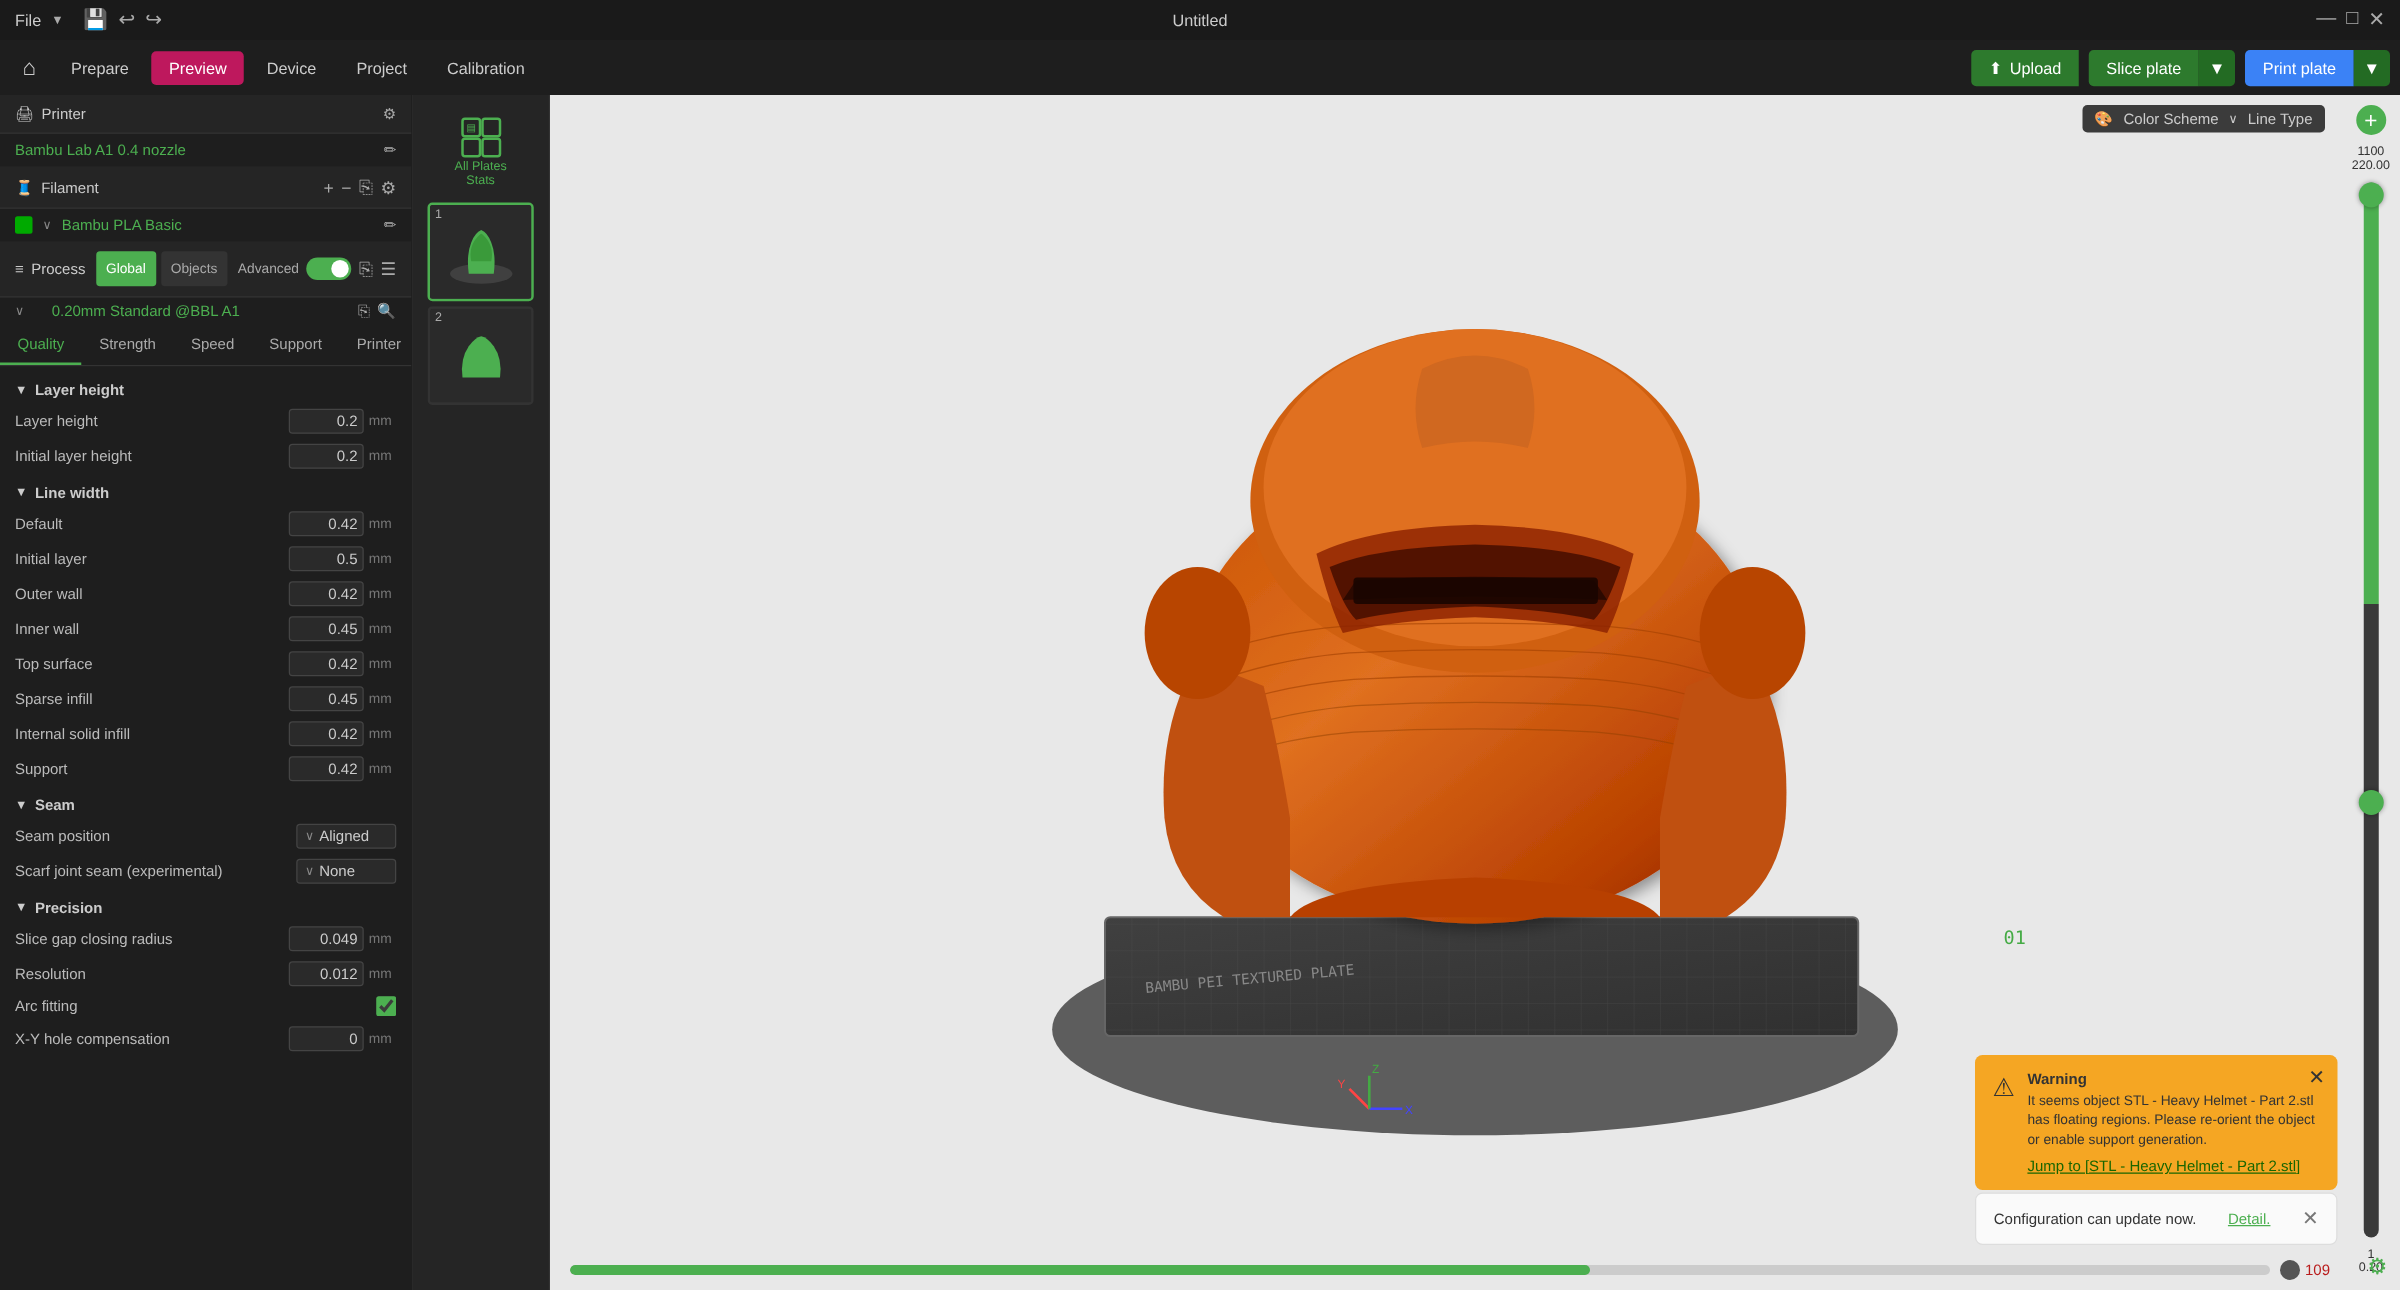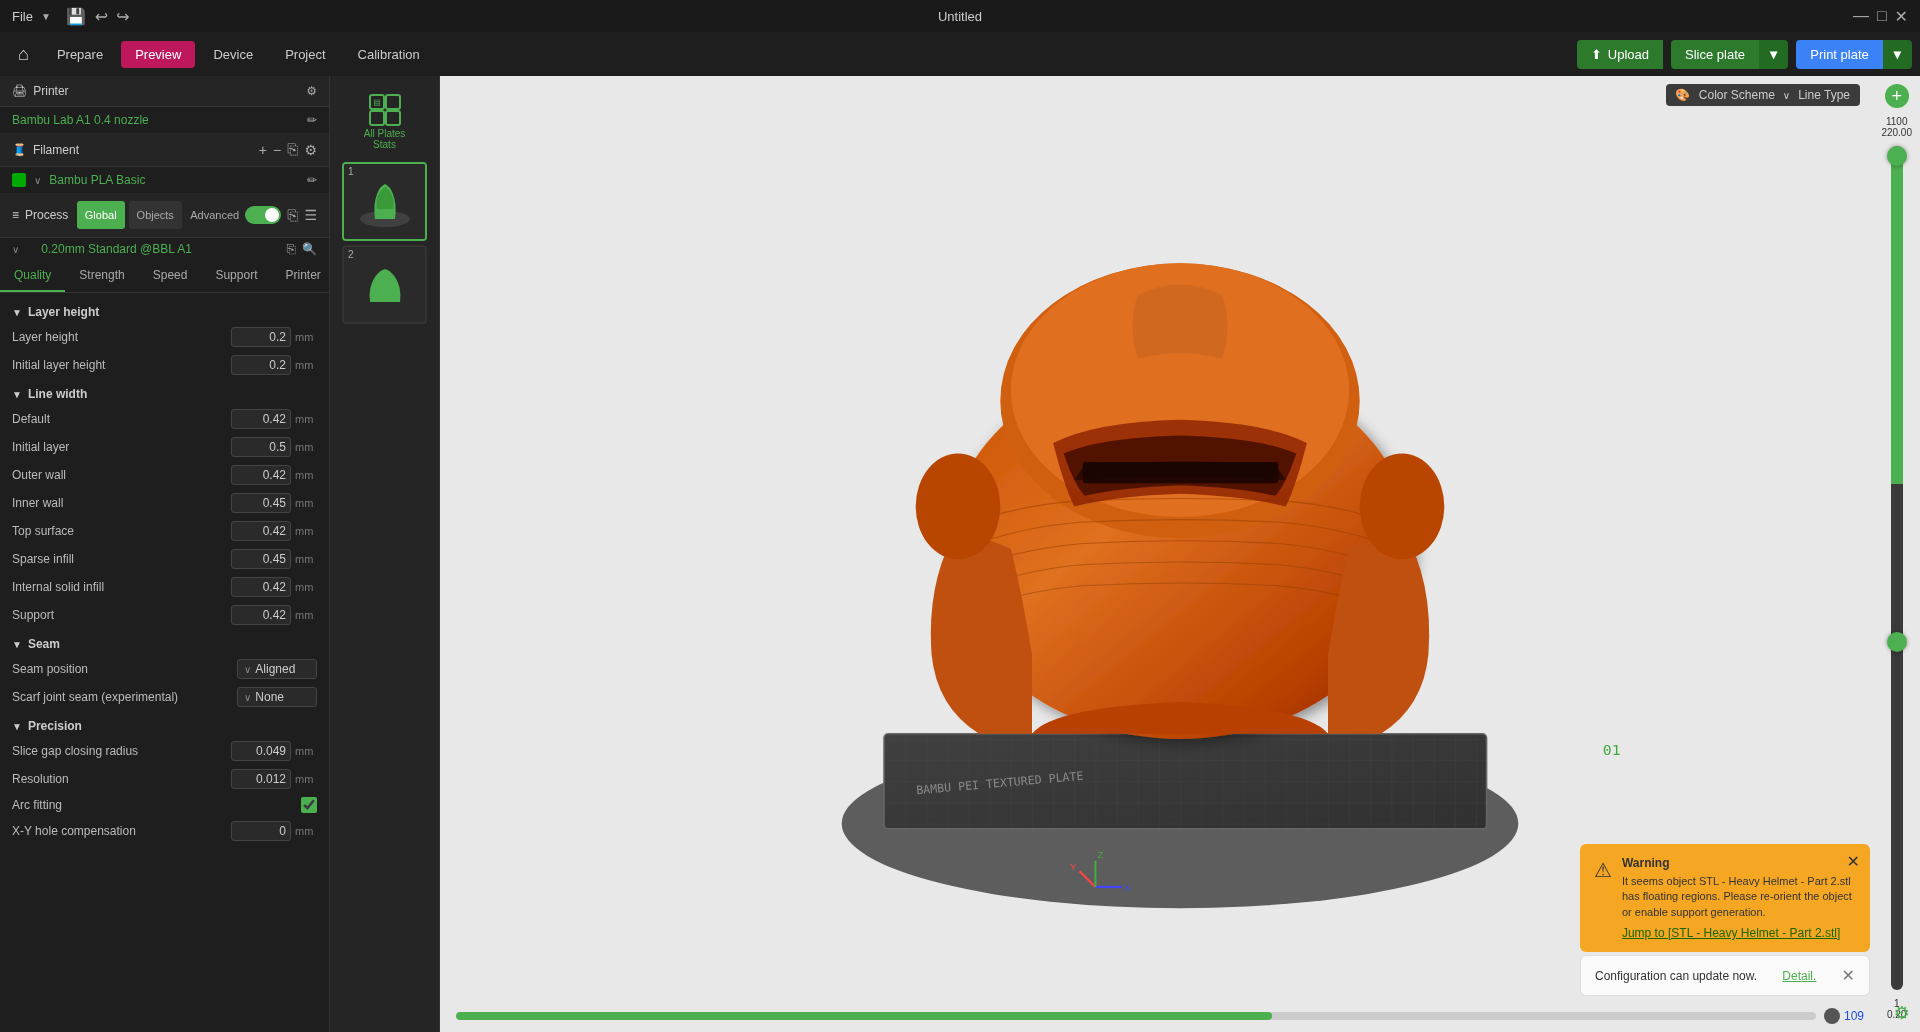--- a/index.html
+++ b/index.html
@@ -460,21 +460,21 @@
         <div>0.20</div>
       </div>
     </div>
 
     <div id="bottom-bar">
       <div id="progress-bar-container">
         <div id="progress-bar-fill" style="width:60%;"></div>
       </div>
       <div style="display:flex;align-items:center;gap:4px;">
         <div style="width:16px;height:16px;background:#555;border-radius:50%;"></div>
-        <span style="color:#1d4ed8;font-size:12px;">109</span>
+        <span style="color:#b91c1c;font-size:12px;">109</span>
       </div>
     </div>
     <span id="right-icon" style="bottom:8px;right:10px;position:absolute;color:#4caf50;">⚙</span>
 
     <div id="warning-box">
       <div style="display:flex;gap:10px;align-items:flex-start;">
         <span style="font-size:20px;flex-shrink:0;margin-top:2px;">⚠</span>
         <div>
           <div class="warn-title">Warning</div>
           <div style="font-size:11px;line-height:1.4;">It seems object STL - Heavy Helmet - Part 2.stl has floating regions. Please re-orient the object or enable support generation.</div>

